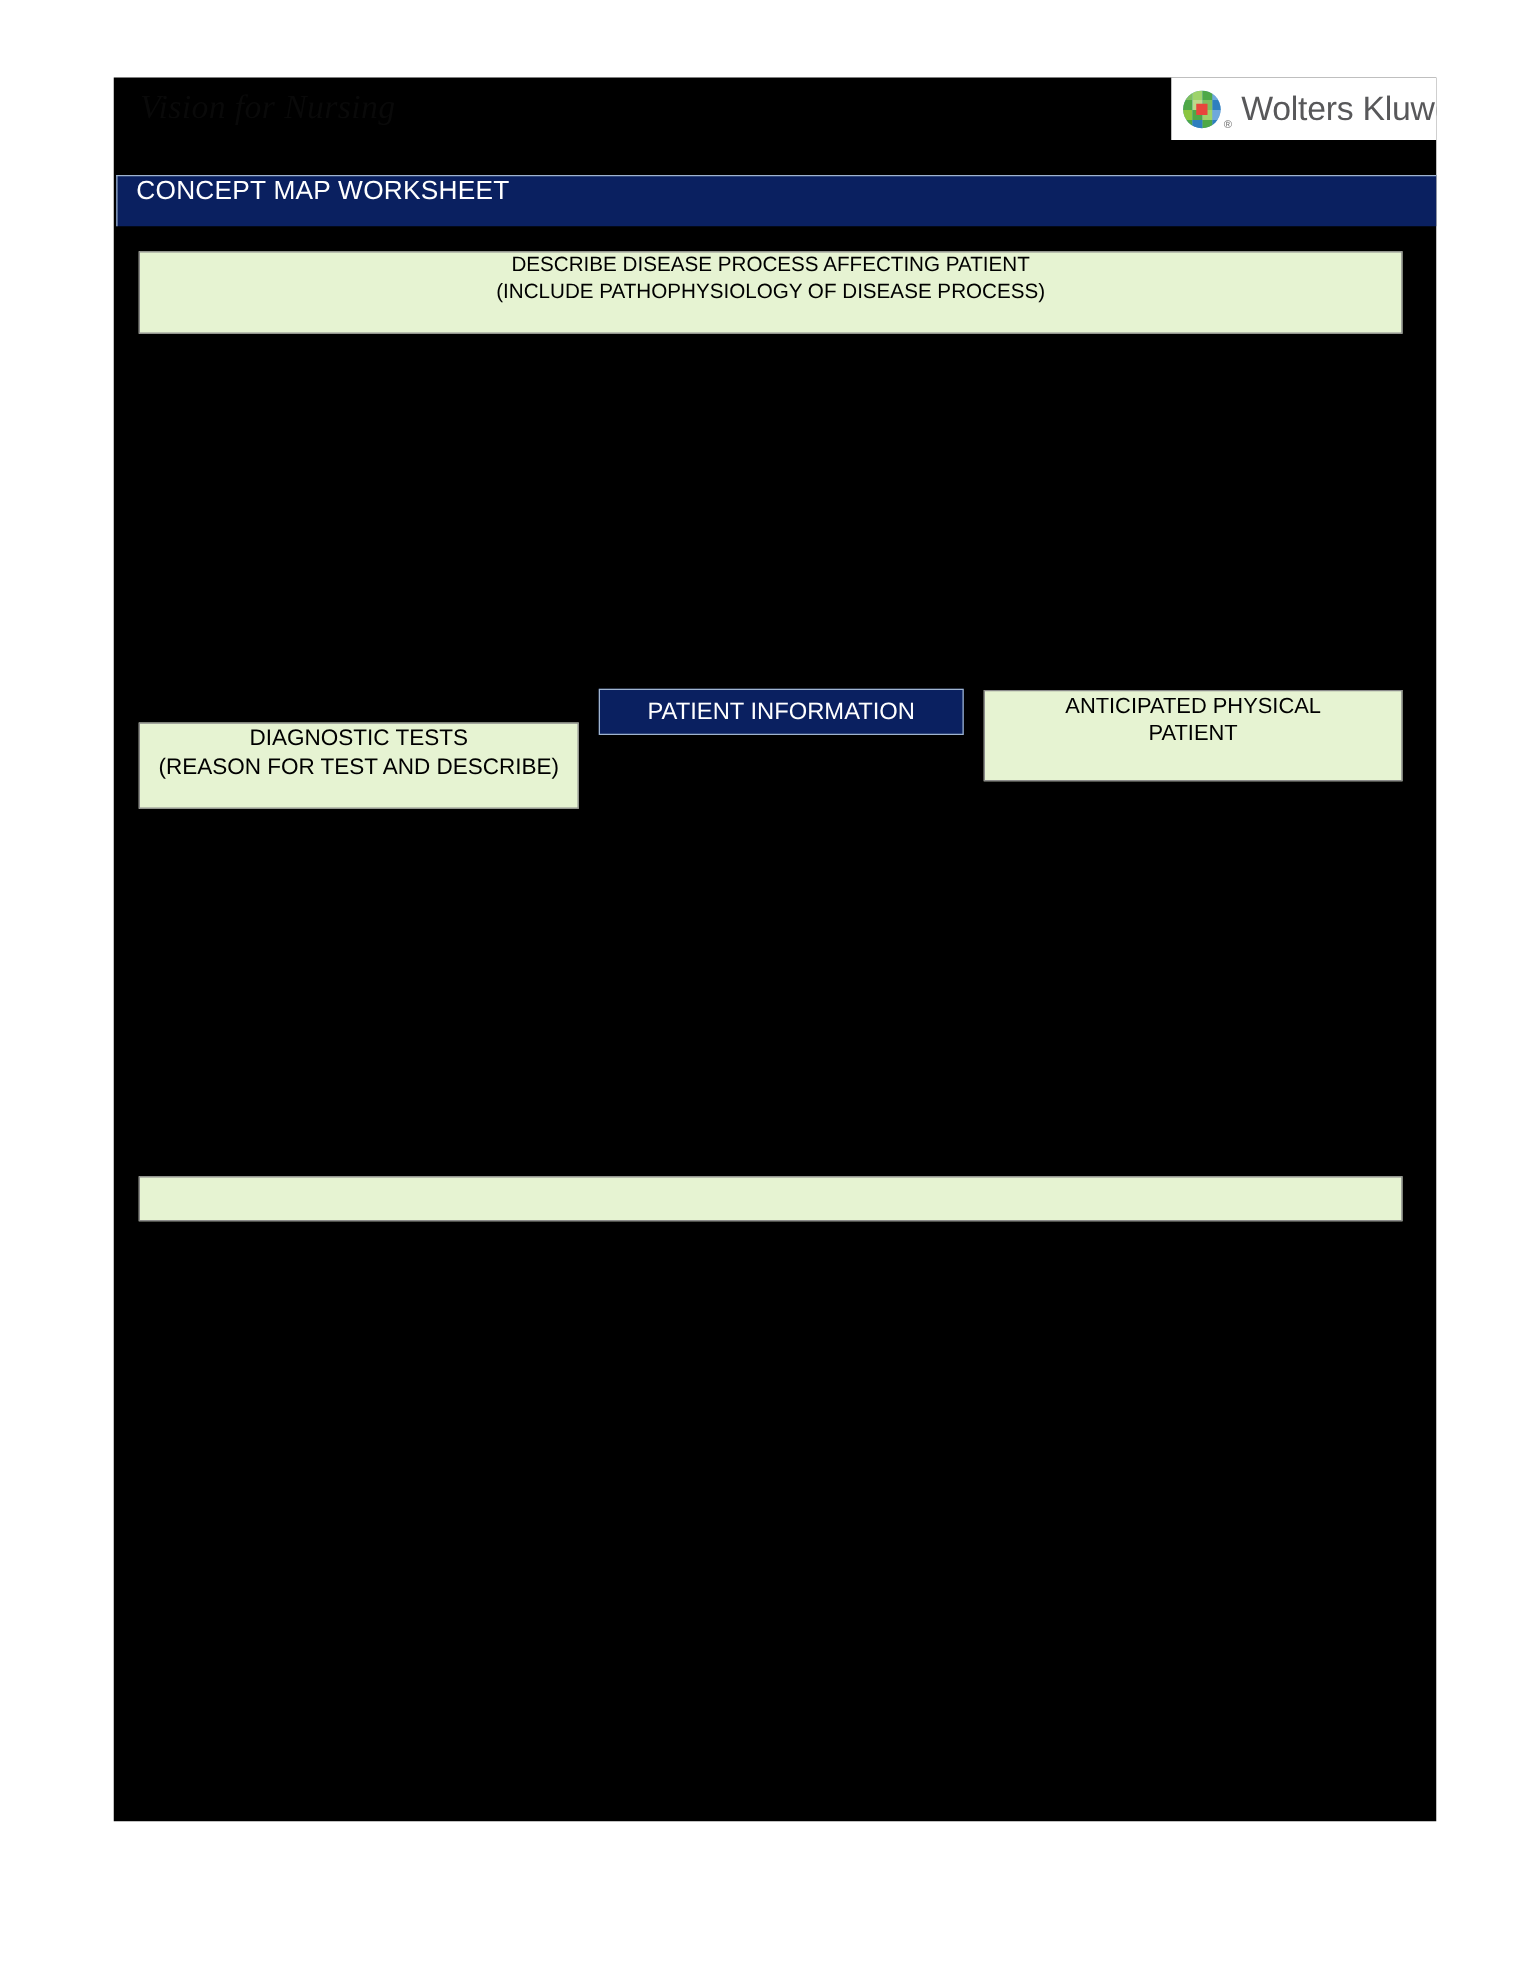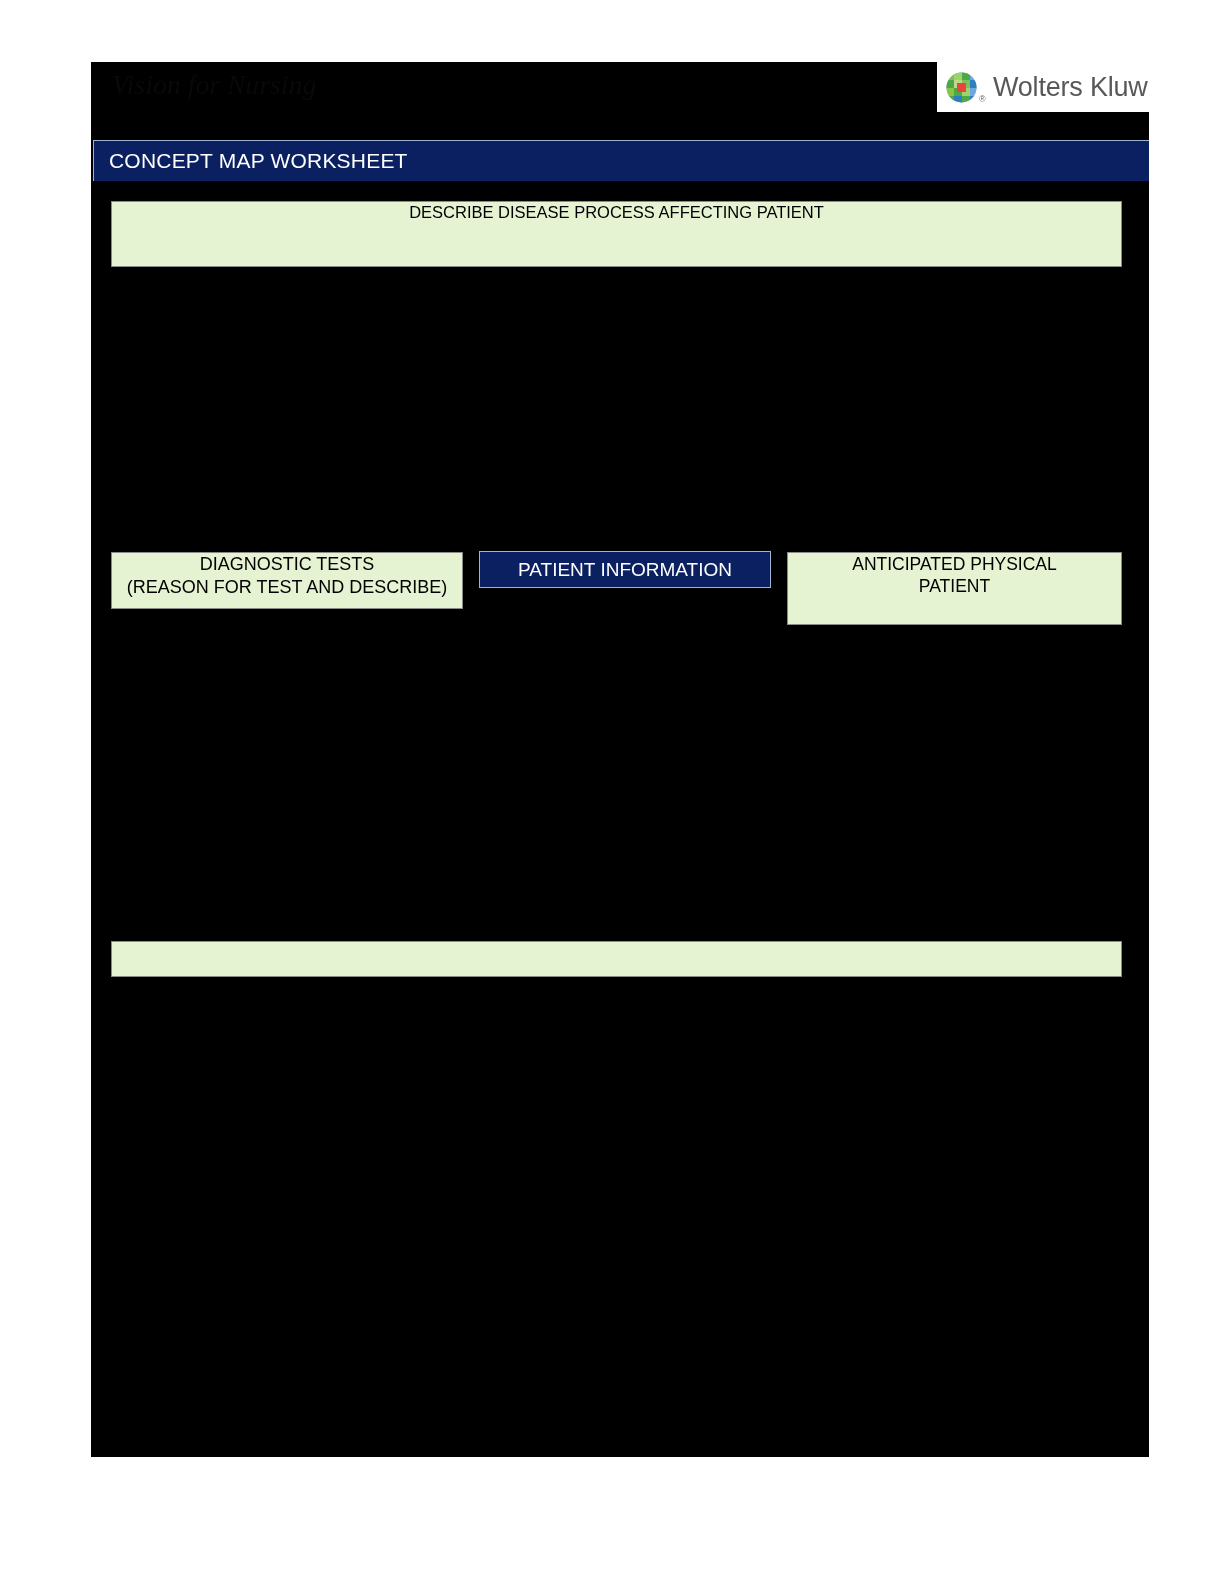--- a/index.html
+++ b/index.html
@@ -94,21 +94,21 @@
     position: absolute;
     left: 2px;
     top: 78px;
     width: 1056px;
     height: 41px;
     background: #0a2060;
     border-top: 1px solid #9fb4cf;
     border-left: 1px solid #9fb4cf;
     box-sizing: border-box;
     display: flex;
-    align-items: center;
+    align-items: flex-start;
   }
 
   #title-bar-text {
     margin-left: 15px;
     color: #ffffff;
     font-size: 21px;
     font-weight: 400;
     letter-spacing: 0.2px;
     white-space: nowrap;
   }
@@ -142,23 +142,23 @@
   #disease-box {
     left: 20px;
     top: 139px;
     width: 1011px;
     height: 66px;
     font-size: 16.5px;
   }
 
   #diagnostic-box {
     left: 20px;
-    top: 490px;
+    top: 516px;
     width: 352px;
-    height: 57px;
+    height: 69px;
     font-size: 18px;
   }
 
   #patient-info-box {
     left: 388px;
     top: 489px;
     width: 292px;
     height: 37px;
     font-size: 19px;
   }
@@ -229,20 +229,21 @@
         <span id="wk-name">Wolters Kluwer</span>
       </div>
     </div>
 
     <div id="title-bar">
       <span id="title-bar-text">CONCEPT MAP WORKSHEET</span>
     </div>
 
     <div id="disease-box" class="green-box">
       <span class="box-line">DESCRIBE DISEASE PROCESS AFFECTING PATIENT</span>
+      <span class="box-line">(INCLUDE PATHOPHYSIOLOGY OF DISEASE PROCESS)</span>
     </div>
 
     <div id="diagnostic-box" class="green-box">
       <span class="box-line">DIAGNOSTIC TESTS</span>
       <span class="box-line">(REASON FOR TEST AND DESCRIBE)</span>
     </div>
 
     <div id="patient-info-box" class="navy-box">
       <span class="box-line">PATIENT INFORMATION</span>
     </div>

